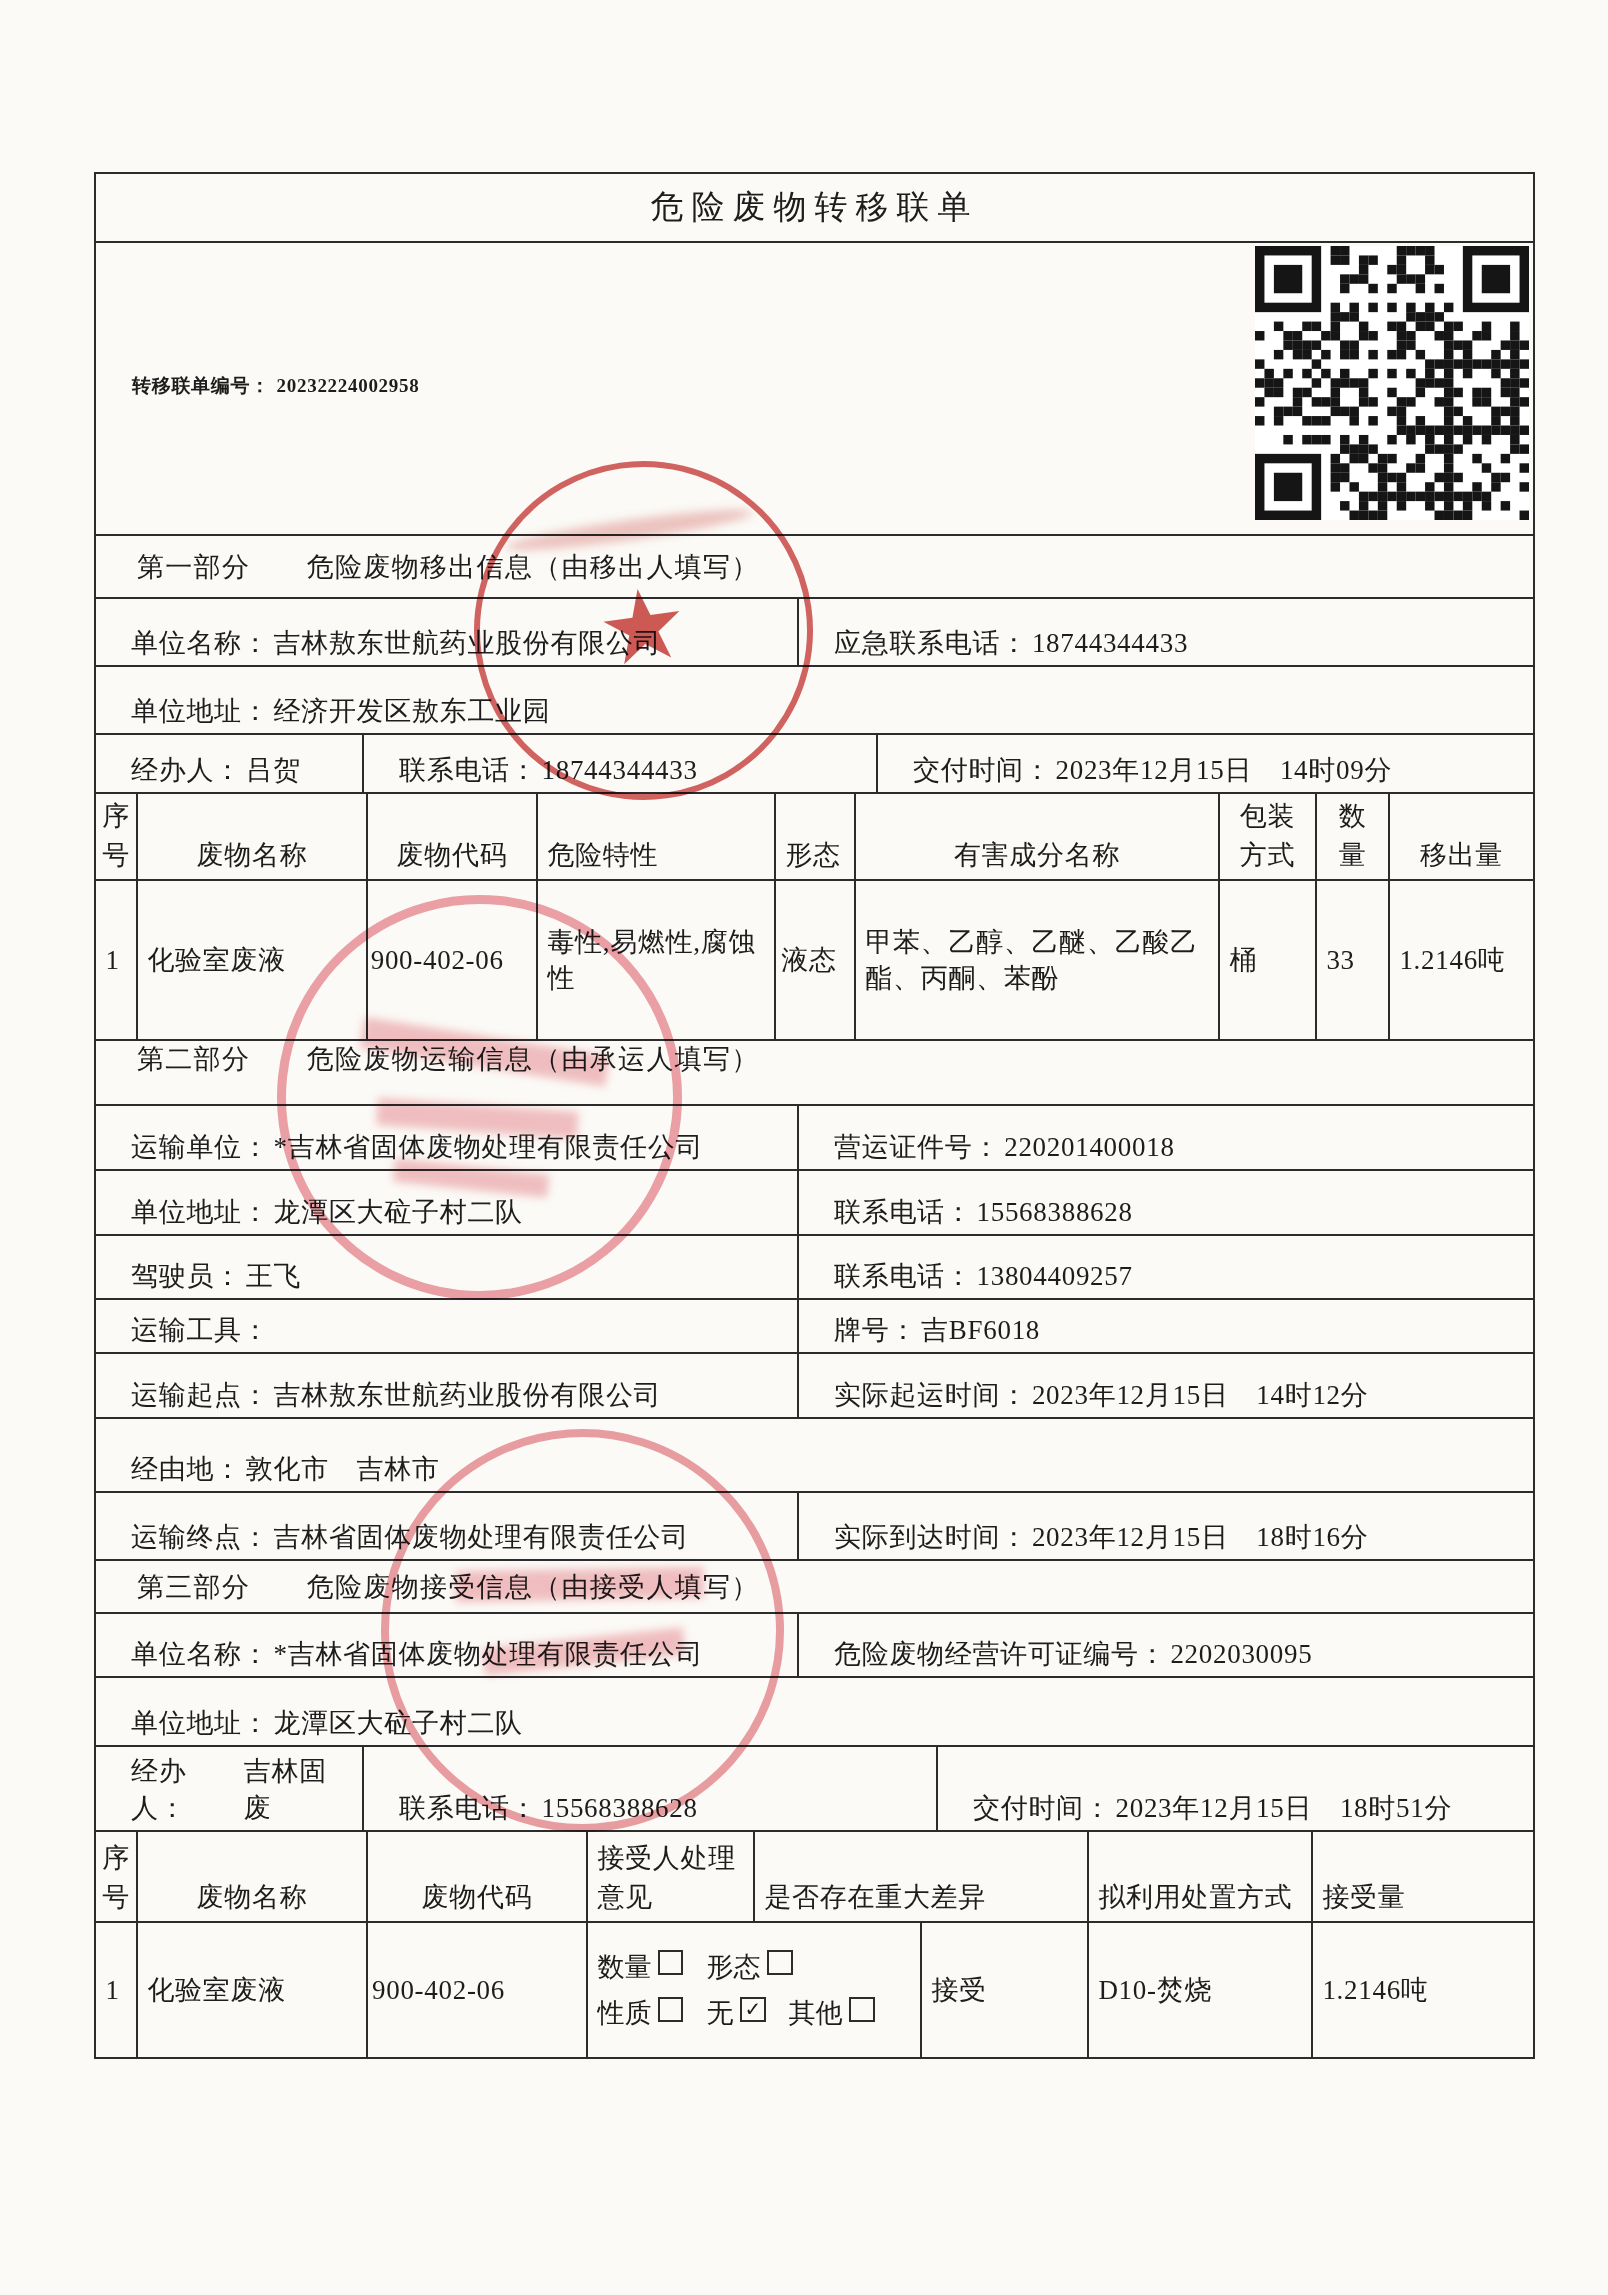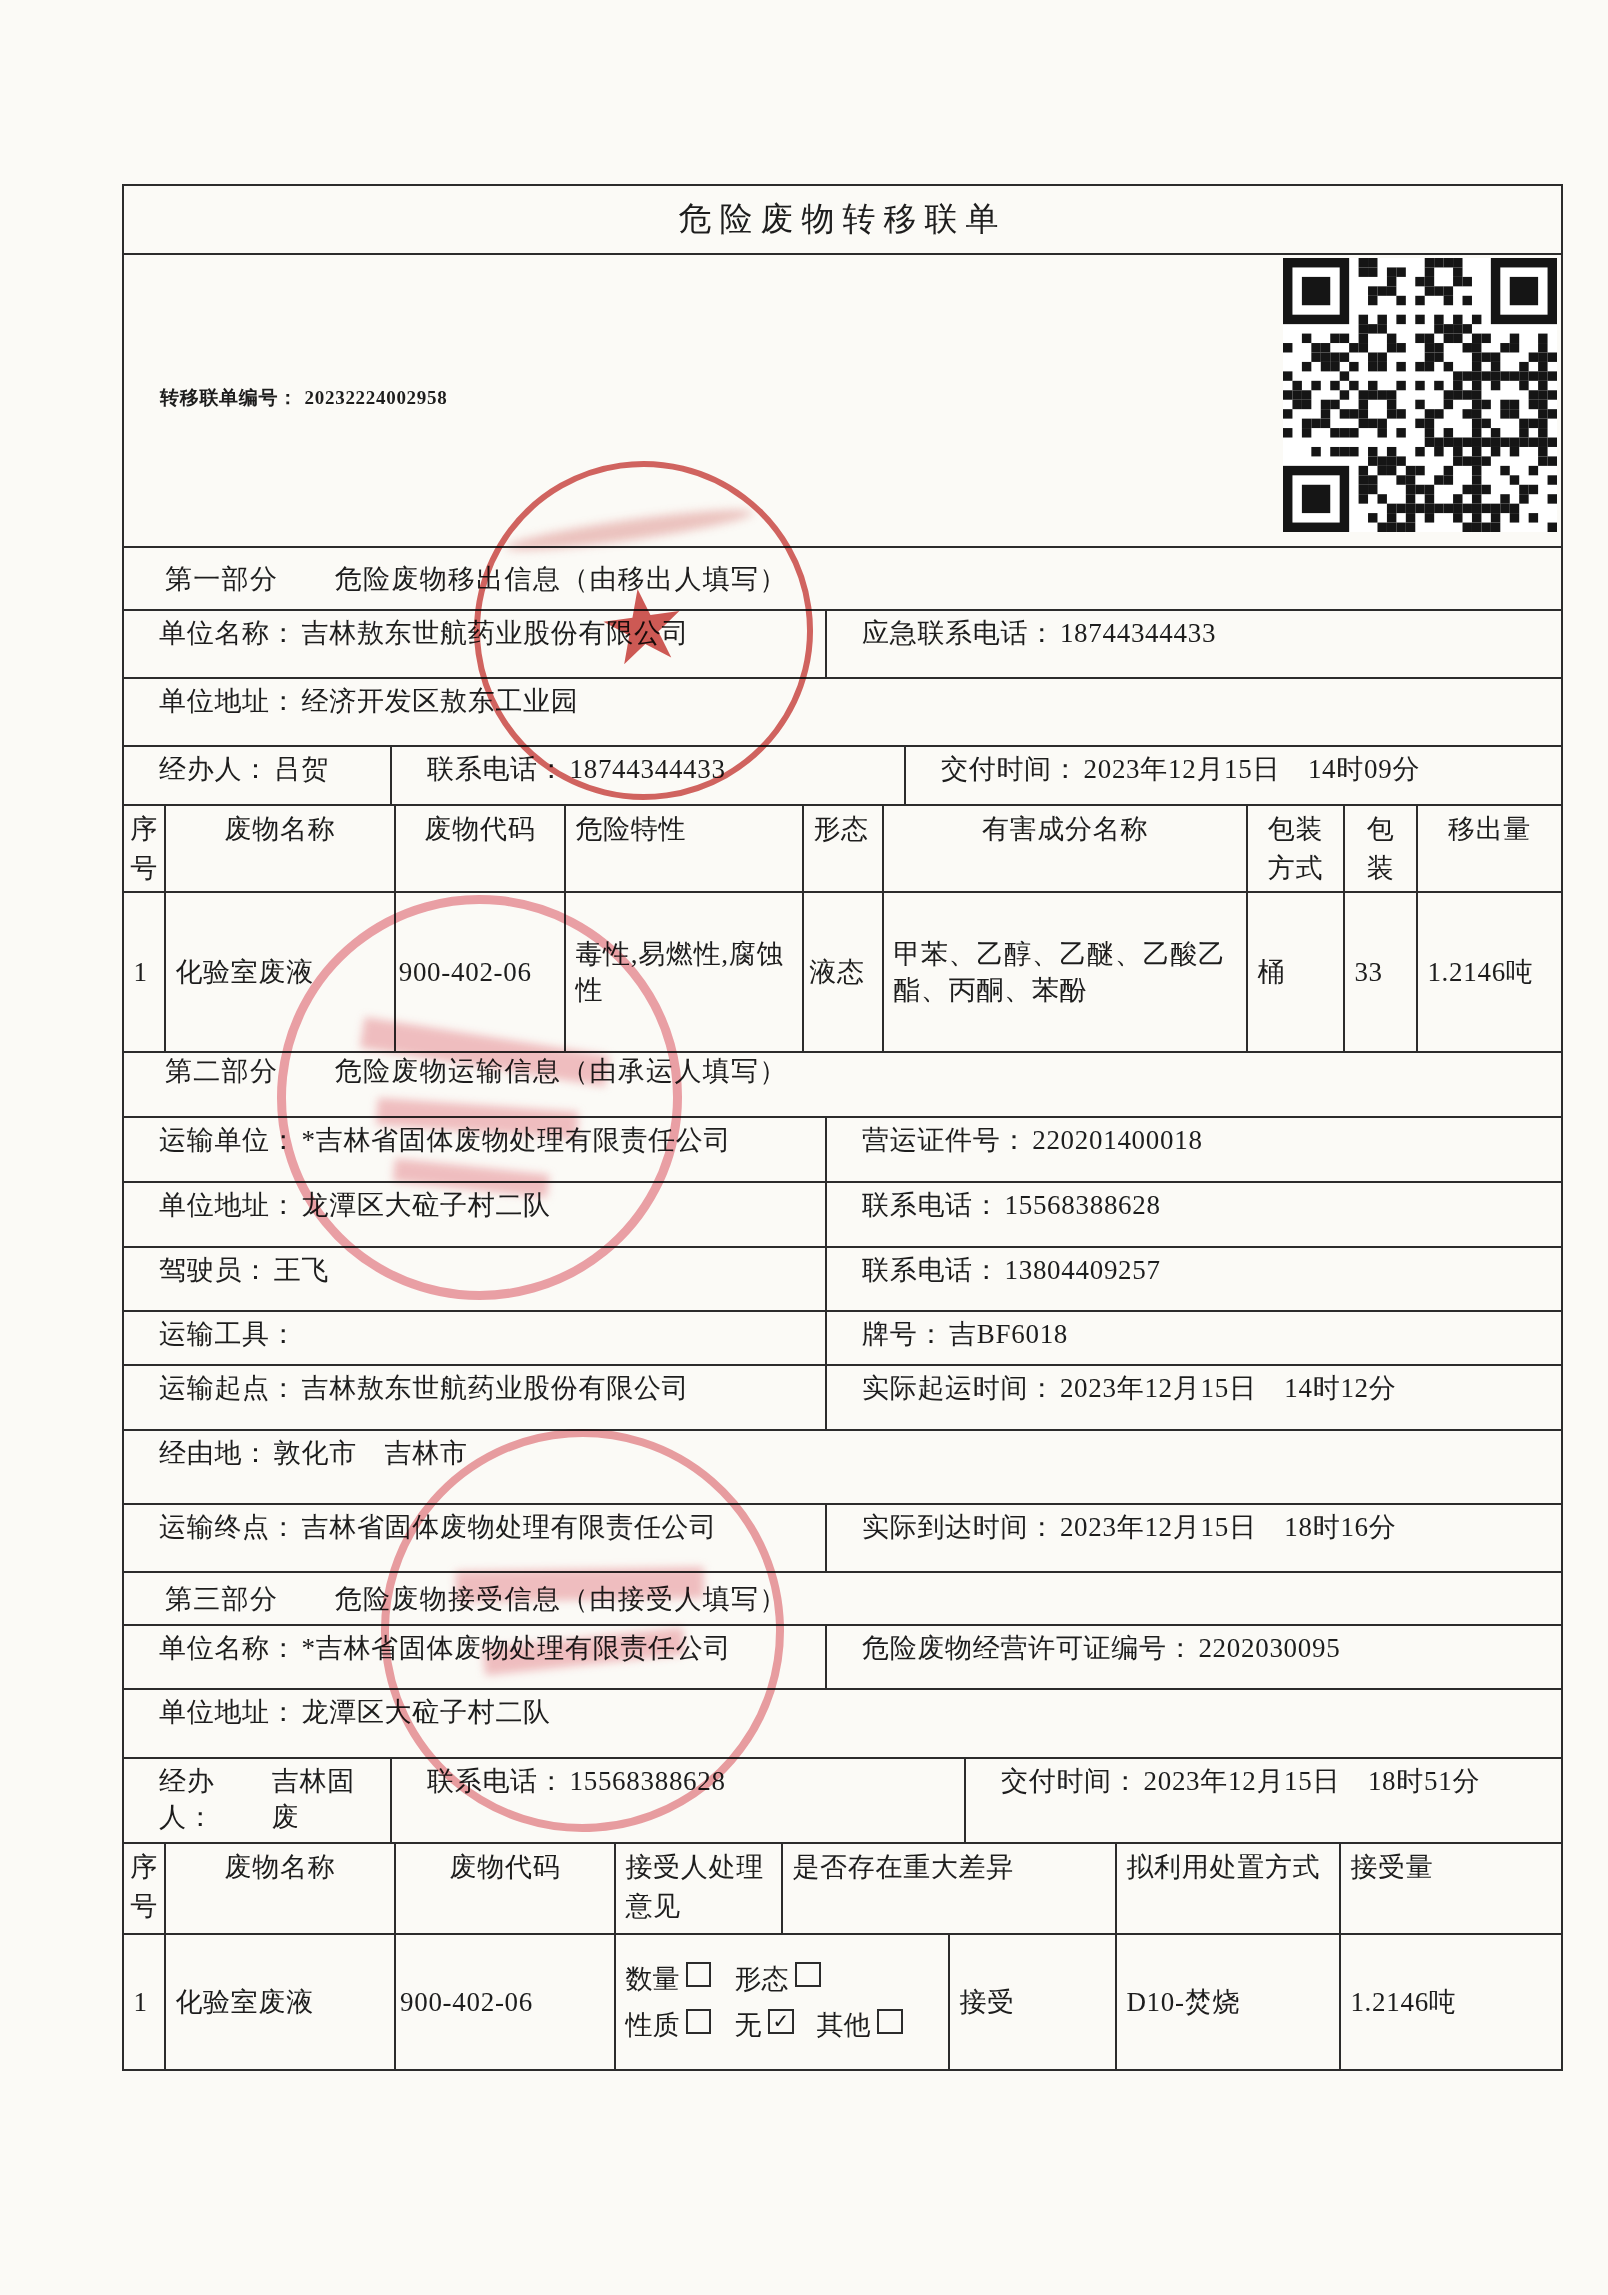--- a/index.html
+++ b/index.html
@@ -3,27 +3,27 @@
 <meta charset="utf-8">
 <style>
   html,body{margin:0;padding:0}
   body{
     width:1609px;height:2295px;position:relative;
     background:#fbfaf6;
     font-family:"Liberation Serif","DejaVu Serif",serif;
     color:#1d1d1d;
   }
   .doc{
-    position:absolute;left:94px;top:184px;width:1437px;
+    position:absolute;left:94px;top:172px;width:1437px;
     border:2px solid #2c2c2c;background:transparent;
-    display:flex;flex-direction:column;box-sizing:content-box;margin-left:28px;
+    display:flex;flex-direction:column;box-sizing:content-box;
   }
   .row{display:flex;border-bottom:2px solid #2c2c2c;box-sizing:border-box;position:relative}
   .row:last-child{border-bottom:none}
-  .cell{display:flex;align-items:flex-start;border-left:2px solid #2c2c2c;padding:4px 9.4px;box-sizing:border-box;overflow:hidden}
+  .cell{display:flex;align-items:flex-end;border-left:2px solid #2c2c2c;padding:4px 9.4px;box-sizing:border-box;overflow:hidden}
   .cell:first-child{border-left:none}
   .lbl,.val{font-size:27px;letter-spacing:0.7px;line-height:1.35}
   .val{margin-left:4px}
   .pad-l{padding-left:35px}
   
   .h-title{height:69px;align-items:center;justify-content:center}
   .h-info{height:293px}
   .h-sec{height:63px}
   .h-sec2{height:65px}
   .h-sec3{height:53px}

